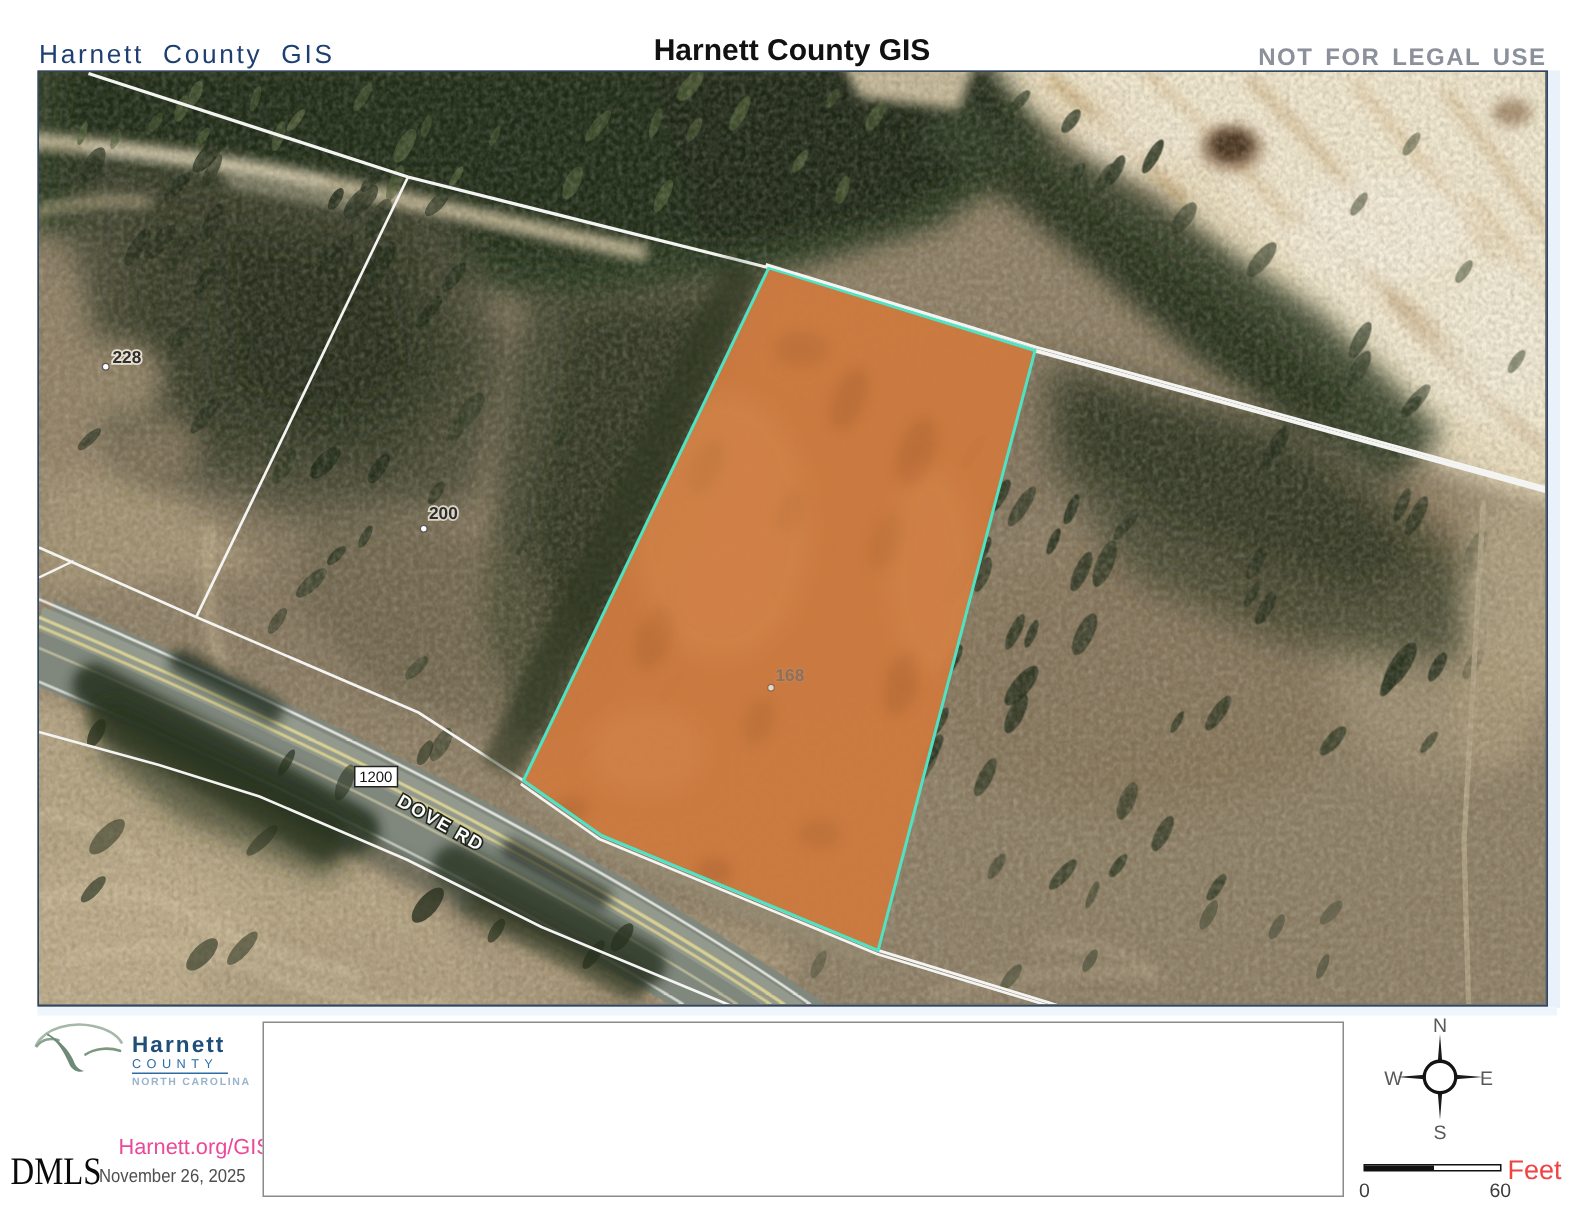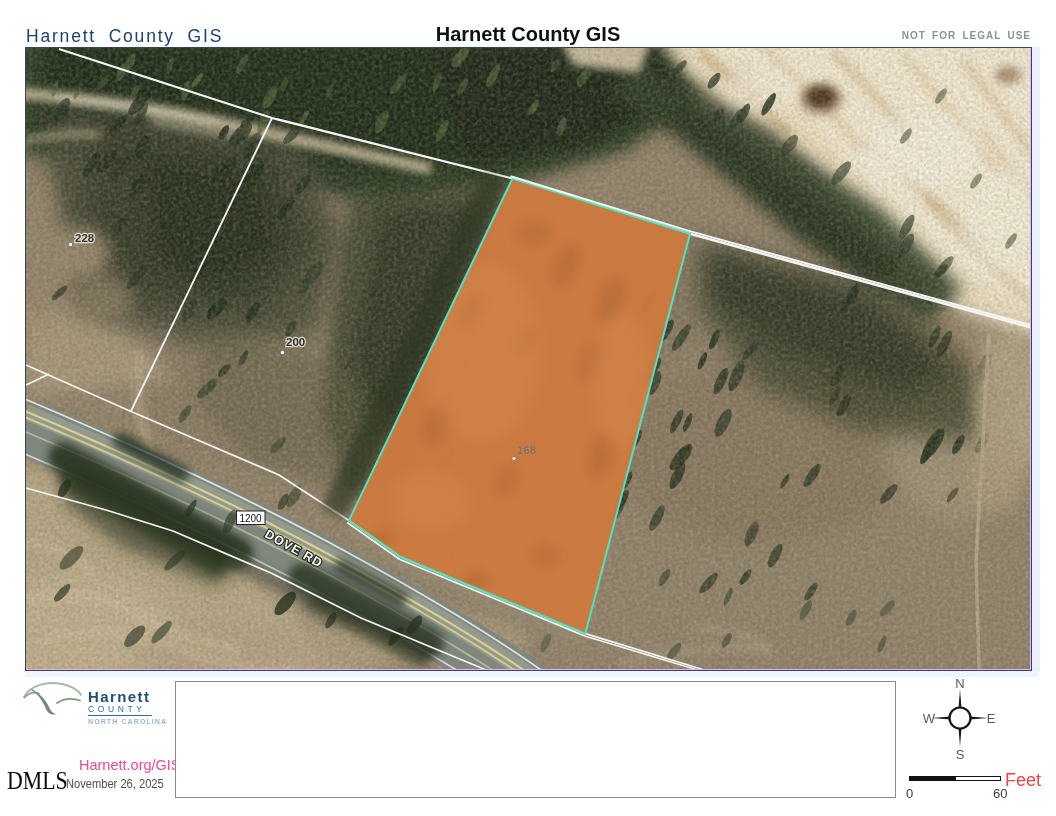--- a/index.html
+++ b/index.html
@@ -8,26 +8,26 @@
 </style>
 </head>
 <body>
 
 <div class="abs" style="left:0;top:0;width:1056px;height:604px;background:#fff;">
 
 <div class="abs" style="left:26px;top:26px;font-size:17.5px;letter-spacing:1.8px;word-spacing:6px;color:#1d3f72;">Harnett County GIS</div>
 
 <div class="abs" style="left:328px;top:23px;width:400px;text-align:center;font-size:20px;font-weight:bold;color:#111;">Harnett County GIS</div>
 
-<div class="abs" style="left:731px;top:30px;width:300px;text-align:right;font-size:10px;font-weight:bold;letter-spacing:1px;word-spacing:2.5px;color:#8b909a;">NOT FOR LEGAL USE</div>
+<div class="abs" style="left:731px;top:30px;width:300px;text-align:right;font-size:16px;font-weight:bold;letter-spacing:1px;word-spacing:2.5px;color:#8b909a;">NOT FOR LEGAL USE</div>
 
 <div class="abs" style="left:1032px;top:47px;width:8px;height:625px;background:#e9f2fb;"></div>
 <div class="abs" style="left:25px;top:671px;width:1013px;height:6px;background:#eef5fc;"></div>
 
-<div class="abs" style="left:25px;top:47px;width:1007px;height:624px;border:1.5px solid #2f4763;box-sizing:border-box;background:#f0abfc;">
+<div class="abs" style="left:25px;top:47px;width:1007px;height:624px;border:1.5px solid #2f4763;box-sizing:border-box;background:#737373;">
 <svg width="1004" height="621" viewBox="25 47 1004 621" preserveAspectRatio="none" xmlns="http://www.w3.org/2000/svg">
 <defs>
   <filter id="b4" x="-30%" y="-30%" width="160%" height="160%">
             <feGaussianBlur stdDeviation="4"></feGaussianBlur>
           </filter>
   <filter id="b8" x="-40%" y="-40%" width="180%" height="180%">
             <feGaussianBlur stdDeviation="8"></feGaussianBlur>
           </filter>
   <filter id="b12" x="-50%" y="-50%" width="200%" height="200%">
             <feGaussianBlur stdDeviation="12"></feGaussianBlur>

